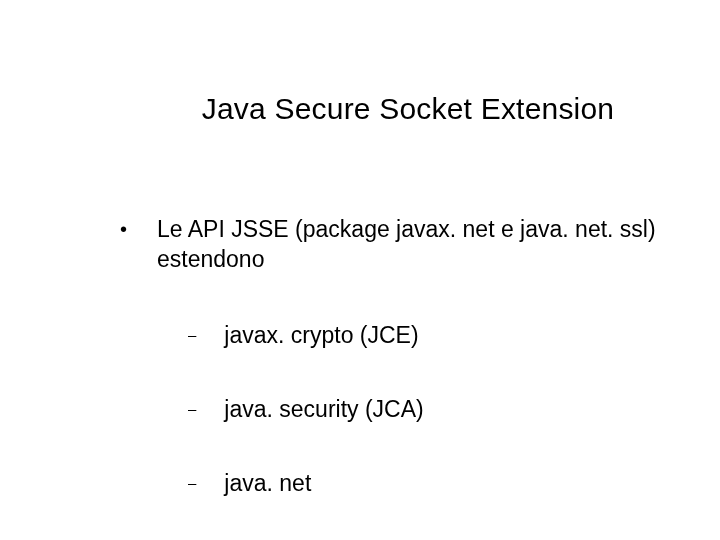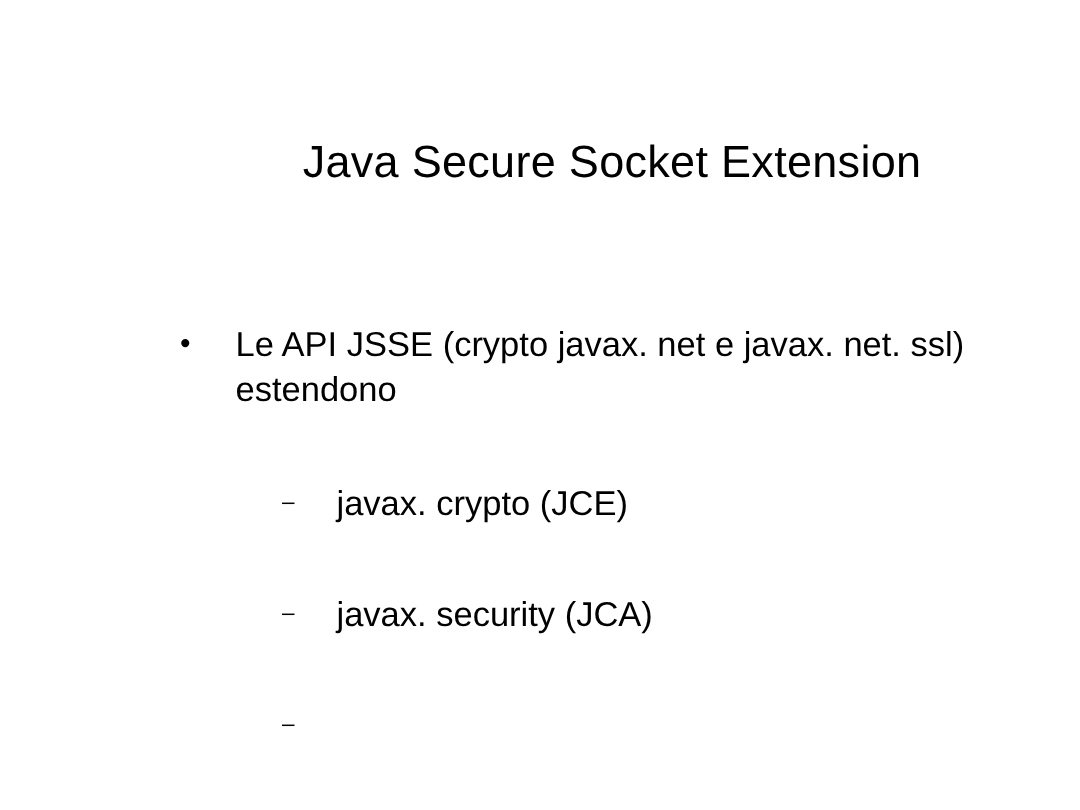--- a/index.html
+++ b/index.html
@@ -64,29 +64,30 @@
     }
   </style>
 </head>
 <body>
 
 <div class="slide">
   <h1 class="title">Java Secure Socket Extension</h1>
 
   <div class="bullet-row">
     <span class="bullet-dot">•</span>
-    <span class="bullet-text">Le API JSSE (crypto javax. net e javax. net. ssl) estendono</span>
+    <span class="bullet-text">Le API JSSE (package javax. net e java. net. ssl) estendono</span>
   </div>
 
   <div class="sub-list">
     <div class="sub-row">
       <span class="sub-dash">–</span>
       <span class="sub-text">javax. crypto (JCE)</span>
     </div>
     <div class="sub-row">
       <span class="sub-dash">–</span>
-      <span class="sub-text">javax. security (JCA)</span>
+      <span class="sub-text">java. security (JCA)</span>
     </div>
     <div class="sub-row">
       <span class="sub-dash">–</span>
+      <span class="sub-text">java. net</span>
     </div>
   </div>
 </div>
 
 </body></html>

